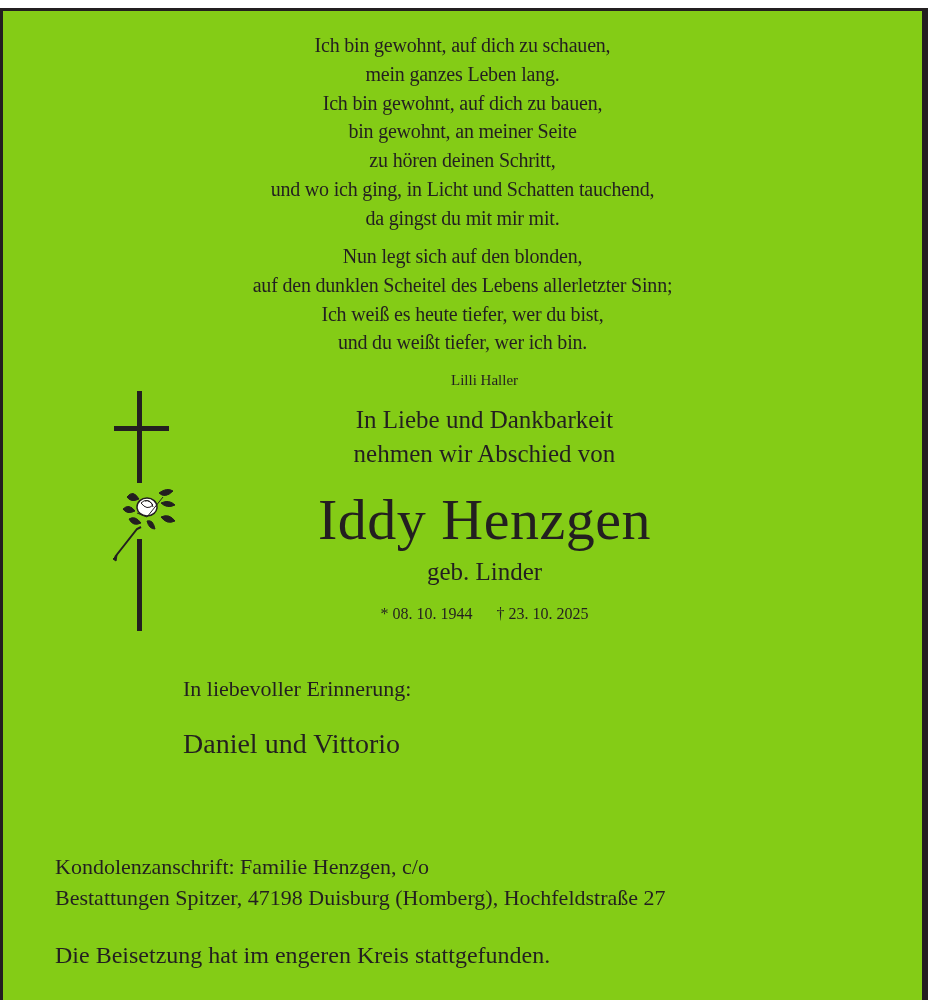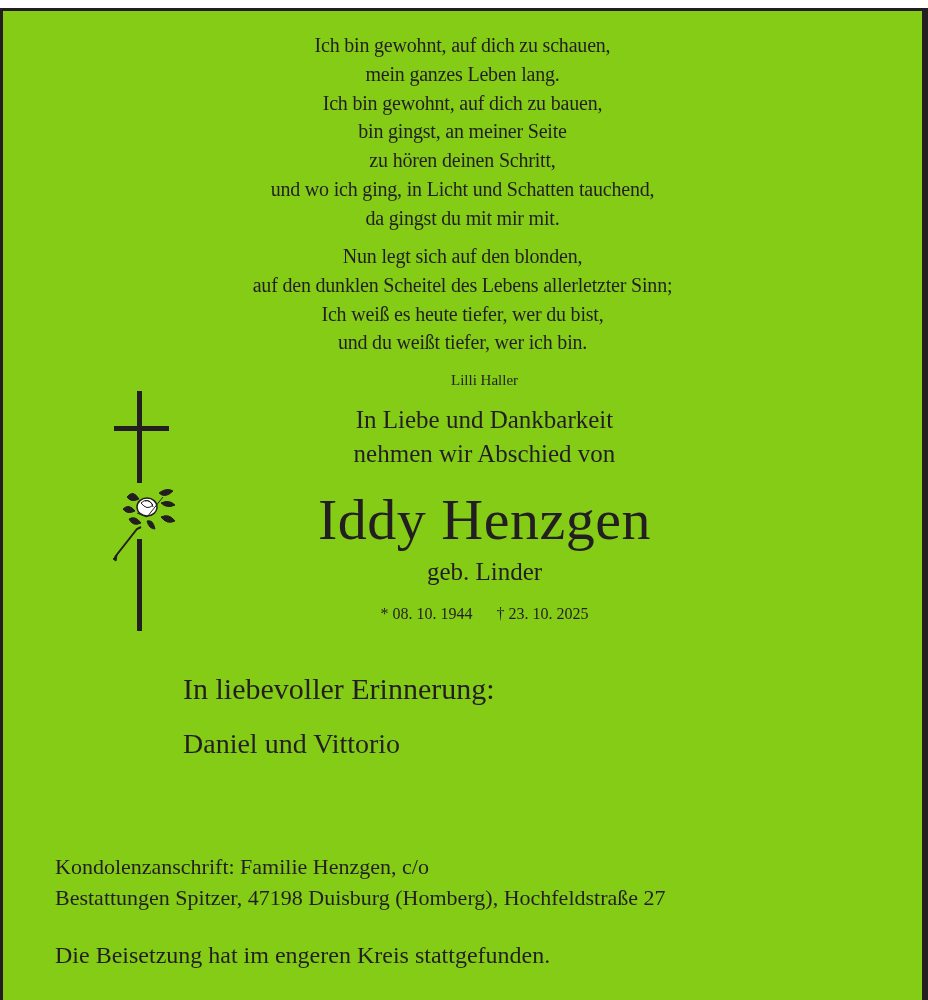--- a/index.html
+++ b/index.html
@@ -18,38 +18,38 @@
   .poem { position: absolute; left: 0; width: 919px; text-align: center; font-size: 20px; line-height: 28.8px; letter-spacing: -0.2px; }
   .poem1 { top: 20px; }
   .poem2 { top: 231px; }
   .poem div { height: 28.8px; }
   .author { top: 361px; font-size: 15px; }
   .intro { top: 392px; font-size: 25px; line-height: 34px; }
   .name { top: 474px; font-size: 58px; line-height: 70px; letter-spacing: 0.5px; }
   .birthname { top: 544px; font-size: 25px; line-height: 34px; }
   .dates { top: 586px; font-size: 16px; line-height: 34px; }
   .dates .gap { display: inline-block; width: 24px; }
-  .remember-label { left: 180px; top: 663px; font-size: 30px; line-height: 30px; }
+  .remember-label { left: 180px; top: 663px; font-size: 22px; line-height: 30px; }
   .mourners { left: 180px; top: 714px; font-size: 28px; line-height: 38px; }
   .mourners div { height: 38px; }
   .address { left: 52px; top: 840px; font-size: 22px; line-height: 31px; }
   .address div { height: 31px; }
   .burial { left: 52px; top: 928px; font-size: 24px; line-height: 32px; }
   .symbol { position: absolute; left: 104px; top: 378px; width: 80px; height: 244px; }
 </style>
 </head>
 <body>
 
 <div class="frame">
 
   <div class="poem poem1">
     <div>Ich bin gewohnt, auf dich zu schauen,</div>
     <div>mein ganzes Leben lang.</div>
     <div>Ich bin gewohnt, auf dich zu bauen,</div>
-    <div>bin gingst, an meiner Seite</div>
+    <div>bin gewohnt, an meiner Seite</div>
     <div>zu hören deinen Schritt,</div>
     <div>und wo ich ging, in Licht und Schatten tauchend,</div>
     <div>da gingst du mit mir mit.</div>
   </div>
 
   <div class="poem poem2">
     <div>Nun legt sich auf den blonden,</div>
     <div>auf den dunklen Scheitel des Lebens allerletzter Sinn;</div>
     <div>Ich weiß es heute tiefer, wer du bist,</div>
     <div>und du weißt tiefer, wer ich bin.</div>

